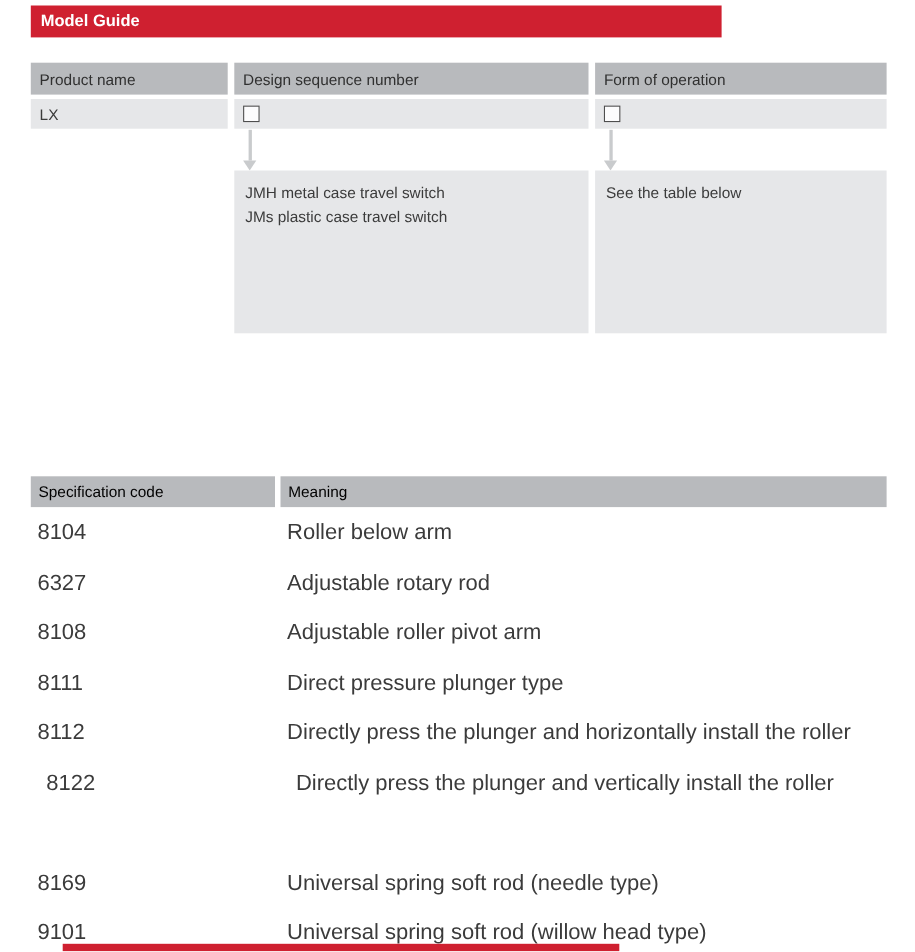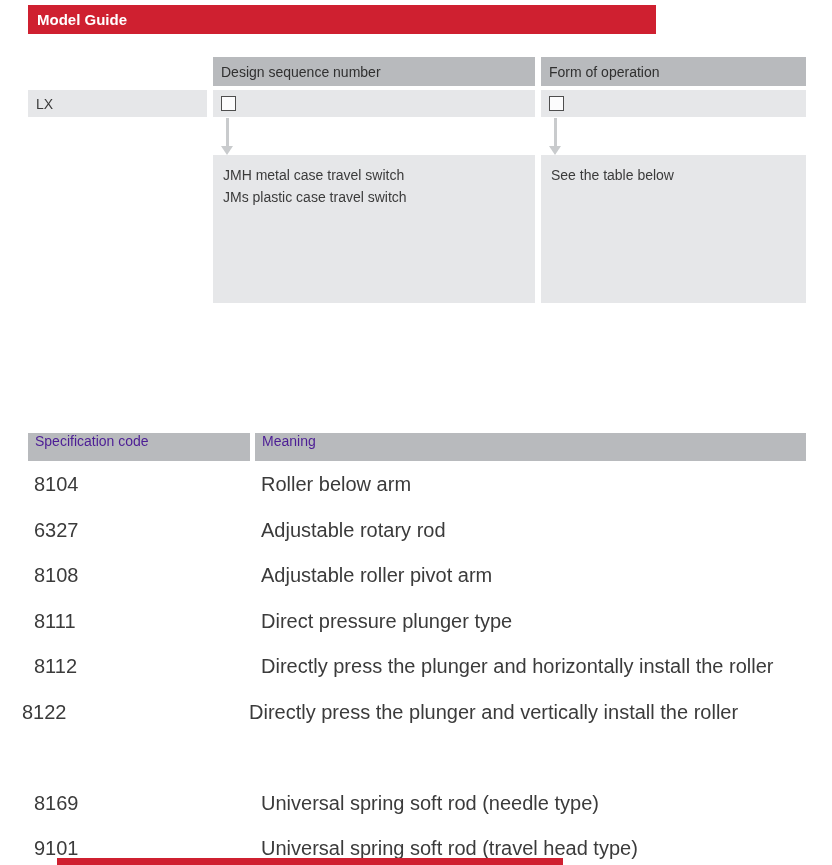--- a/index.html
+++ b/index.html
@@ -46,43 +46,46 @@
     border-top:9px solid #c9cbcd;
   }
   .note-box{
     background:var(--cell,#e6e7e9);
     font-size:14px;
     line-height:22px;
     padding:9px 10px;
   }
   .spec-hdr{
     background:var(--hdr,#b8babd);
-    color:#4c1d95;
+    color:#000000;
     font-size:14px;
-    display:flex;
+    display:flex;align-items:center;
     padding-left:7px;
   }
   .spec-row{
     display:flex;align-items:center;
     font-size:20px;
     background:#ffffff;
   }
   .spec-code{width:227px;padding-left:6px;}
   .spec-meaning{flex:1;}
   .red-strip{background:var(--red,#cf2030);}
 </style>
 </head>
 <body>
 
 <div class="page">
 
   <div class="abs banner" style="left:28px;top:5px;width:628px;height:29px;">
     <span>Model Guide</span>
   </div>
 
+  <div class="abs th" style="left:28px;top:57px;width:179px;height:29px;">
+    <span>Product name</span>
+  </div>
   <div class="abs th" style="left:213px;top:57px;width:322px;height:29px;">
     <span>Design sequence number</span>
   </div>
   <div class="abs th" style="left:541px;top:57px;width:265px;height:29px;">
     <span>Form of operation</span>
   </div>
 
   <div class="abs td" style="left:28px;top:90px;width:179px;height:27px;">
     <span>LX</span>
   </div>
@@ -127,28 +130,28 @@
     <span class="spec-meaning">Adjustable roller pivot arm</span>
   </div>
   <div class="abs spec-row" style="left:28px;top:598.5px;width:778px;height:45.5px;">
     <span class="spec-code">8111</span>
     <span class="spec-meaning">Direct pressure plunger type</span>
   </div>
   <div class="abs spec-row" style="left:28px;top:644px;width:778px;height:45.5px;">
     <span class="spec-code">8112</span>
     <span class="spec-meaning">Directly press the plunger and horizontally install the roller</span>
   </div>
-  <div class="abs spec-row" style="left:16px;top:689.5px;width:778px;height:45.5px;">
+  <div class="abs spec-row" style="left:36px;top:689.5px;width:778px;height:45.5px;">
     <span class="spec-code">8122</span>
     <span class="spec-meaning">Directly press the plunger and vertically install the roller</span>
   </div>
   <div class="abs spec-row" style="left:28px;top:780.5px;width:778px;height:45.5px;">
     <span class="spec-code">8169</span>
     <span class="spec-meaning">Universal spring soft rod (needle type)</span>
   </div>
   <div class="abs spec-row" style="left:28px;top:826px;width:778px;height:45.5px;">
     <span class="spec-code">9101</span>
-    <span class="spec-meaning">Universal spring soft rod (travel head type)</span>
+    <span class="spec-meaning">Universal spring soft rod (willow head type)</span>
   </div>
 
   <div class="abs red-strip" style="left:57px;top:858px;width:506px;height:7px;"></div>
 
 </div>
 
 </body></html>

